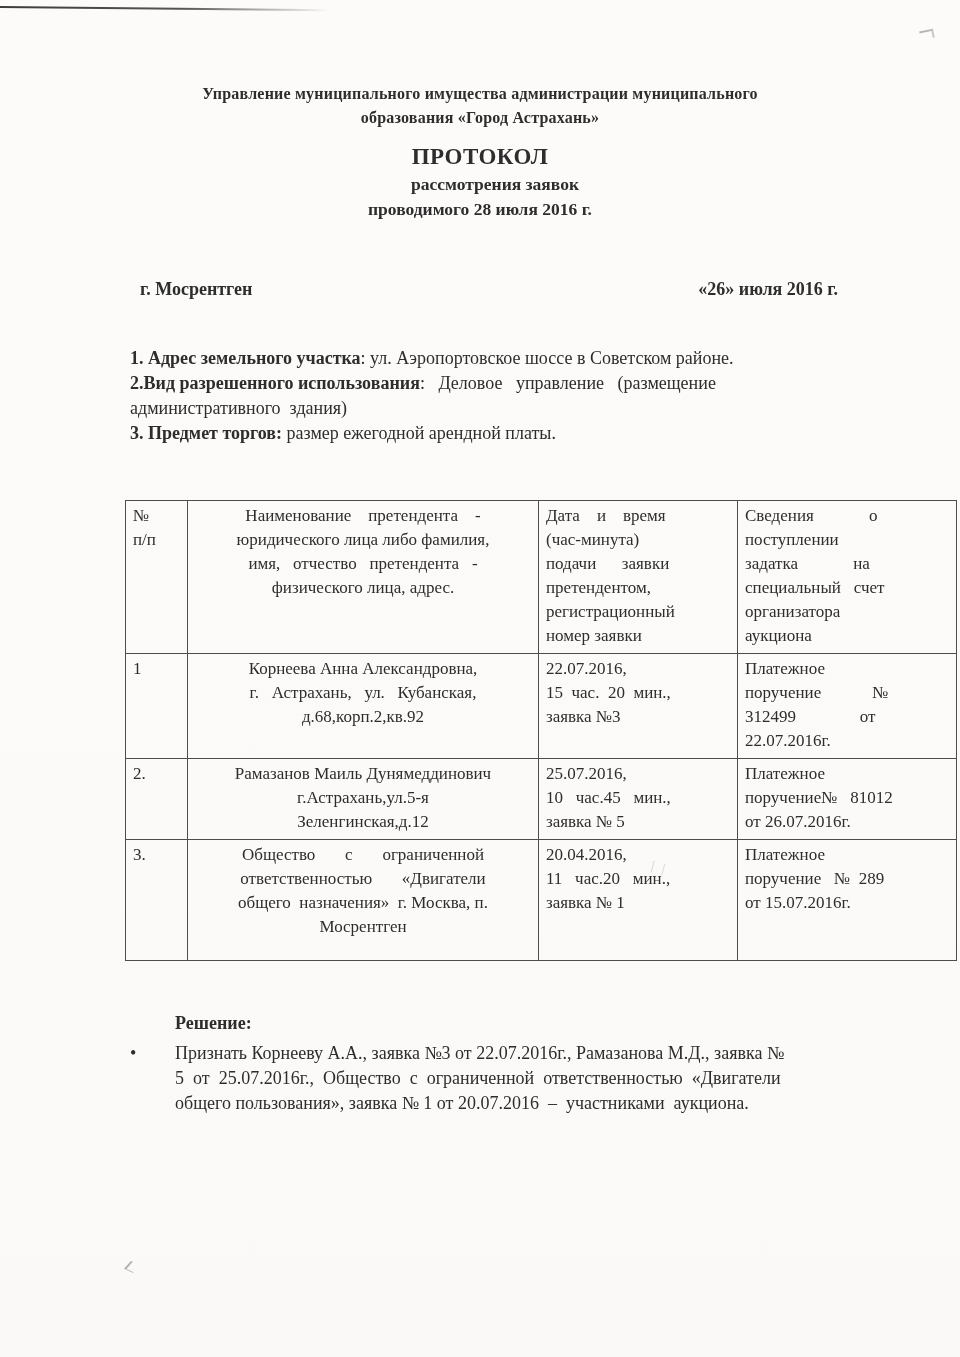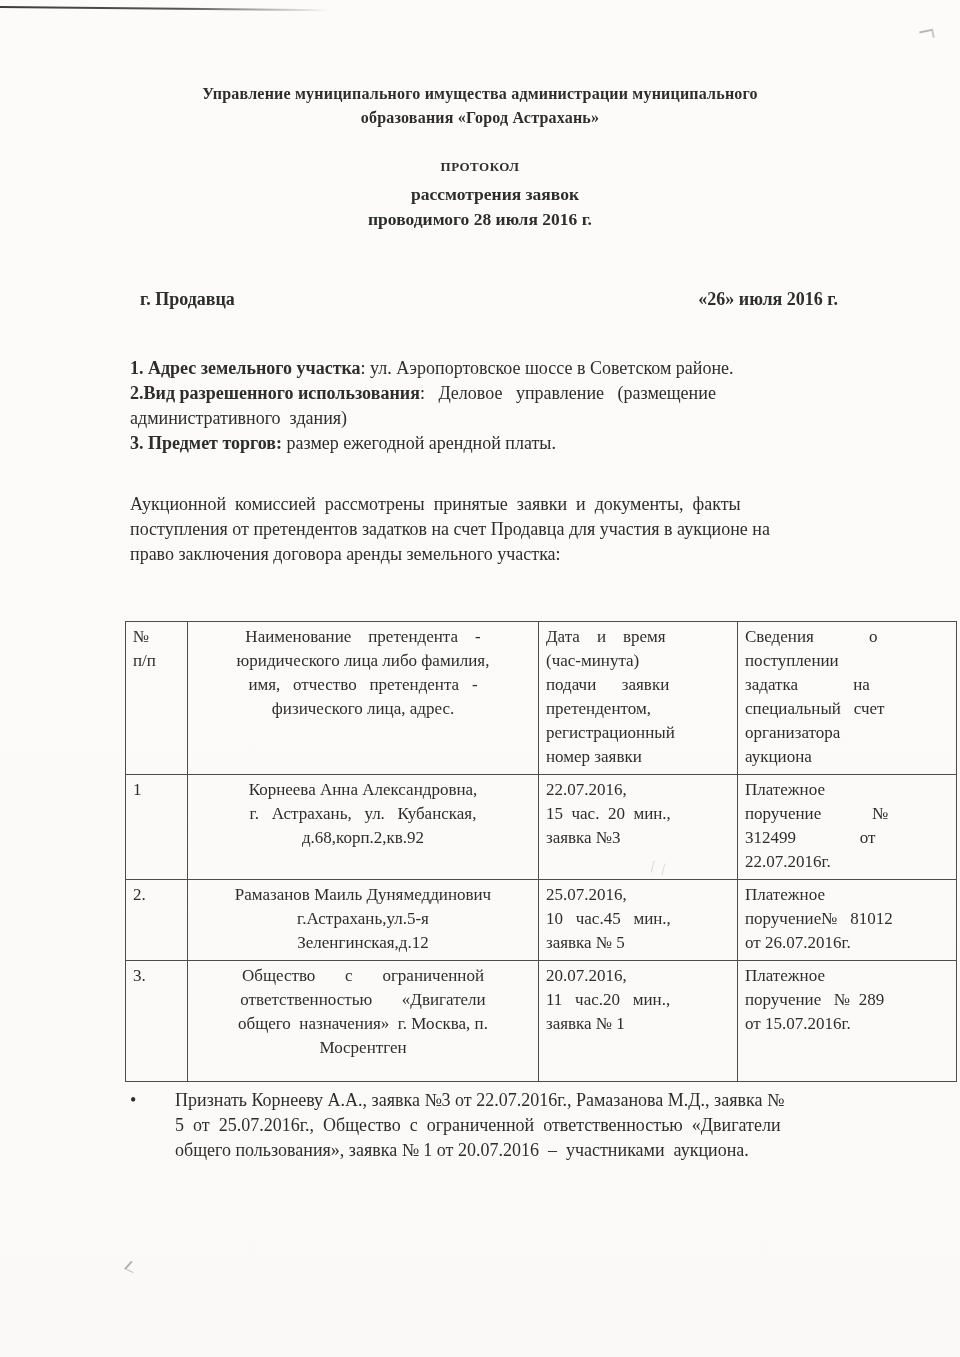--- a/index.html
+++ b/index.html
@@ -33,21 +33,21 @@
     transform:rotate(24deg) skewX(-18deg);opacity:.65;
   }
   .artifact-mid{
     position:absolute;left:652px;top:862px;width:10px;height:12px;
     border-left:1px solid #b9b4b0;border-right:1px solid #c2bcb8;
     transform:rotate(14deg);opacity:.5;
   }
   
   .title-block{padding-top:82px;text-align:center;font-weight:bold;}
   .org-name{font-size:16px;line-height:24px;letter-spacing:.2px;}
-  .doc-type{margin-top:26px;font-size:13px;line-height:22px;letter-spacing:.5px;}
+  .doc-type{margin-top:16px;font-size:23px;line-height:22px;letter-spacing:.5px;}
   .subtitle{font-size:17.5px;line-height:25px;}
   .subtitle-first{margin-top:4px;padding-left:30px;}
   
   .meta-row{
     margin-top:56px;padding-left:140px;padding-right:122px;
     display:flex;justify-content:space-between;
     font-weight:bold;font-size:18px;line-height:22px;
   }
   
   .lot-block{margin:46px 58px 0 130px;font-size:18px;line-height:25px;}
@@ -91,34 +91,31 @@
 
   <div class="title-block">
     <div class="org-name pre">Управление муниципального имущества администрации муниципального
 образования «Город Астрахань»</div>
     <div class="doc-type">ПРОТОКОЛ</div>
     <div class="subtitle subtitle-first">рассмотрения заявок</div>
     <div class="subtitle">проводимого 28 июля 2016 г.</div>
   </div>
 
   <div class="meta-row">
-    <span>г. Продавца</span>
+    <span>г. Мосрентген</span>
     <span>«26» июля 2016 г.</span>
   </div>
 
   <div class="lot-block">
     <p class="lot-item"><b>1. Адрес земельного участка</b><span class="pre">: ул. Аэропортовское шоссе в Советском районе.</span></p>
     <p class="lot-item"><b>2.Вид  разрешенного  использования</b><span class="pre">:   Деловое   управление   (размещение
 административного  здания)</span></p>
     <p class="lot-item"><b>3. Предмет торгов:</b><span class="pre"> размер ежегодной арендной платы.</span></p>
   </div>
 
-  <div class="intro pre">Аукционной  комиссией  рассмотрены  принятые  заявки  и  документы,  факты
-поступления от претендентов задатков на счет Продавца для участия в аукционе на
-право заключения договора аренды земельного участка:</div>
 
   <table class="applicants">
     <tbody>
       <tr>
         <td class="c-num pre">№
 п/п</td>
         <td class="c-name pre">Наименование    претендента    -
 юридического лица либо фамилия,
 имя,   отчество   претендента   -
 физического лица, адрес.</td>
@@ -159,30 +156,31 @@
         <td class="c-dep pre">Платежное
 поручение№   81012
 от 26.07.2016г.</td>
       </tr>
       <tr class="last-row">
         <td class="c-num pre">3.</td>
         <td class="c-name pre">Общество       с       ограниченной
 ответственностью       «Двигатели
 общего  назначения»  г. Москва, п.
 Мосрентген</td>
-        <td class="c-date pre">20.07.2016,
+        <td class="c-date pre">20.04.2016,
 11   час.20   мин.,
 заявка № 1</td>
         <td class="c-dep pre">Платежное
 поручение   №  289
 от 15.07.2016г.</td>
       </tr>
     </tbody>
   </table>
 
+  <div class="decision-heading">Решение:</div>
   <div class="decision-row">
     <span class="bullet-marker">•</span>
     <span class="decision-text pre">Признать Корнееву А.А., заявка №3 от 22.07.2016г., Рамазанова М.Д., заявка №
 5  от  25.07.2016г.,  Общество  с  ограниченной  ответственностью  «Двигатели
 общего пользования», заявка № 1 от 20.07.2016  –  участниками  аукциона.</span>
   </div>
 
 </div>
 
 </body></html>

